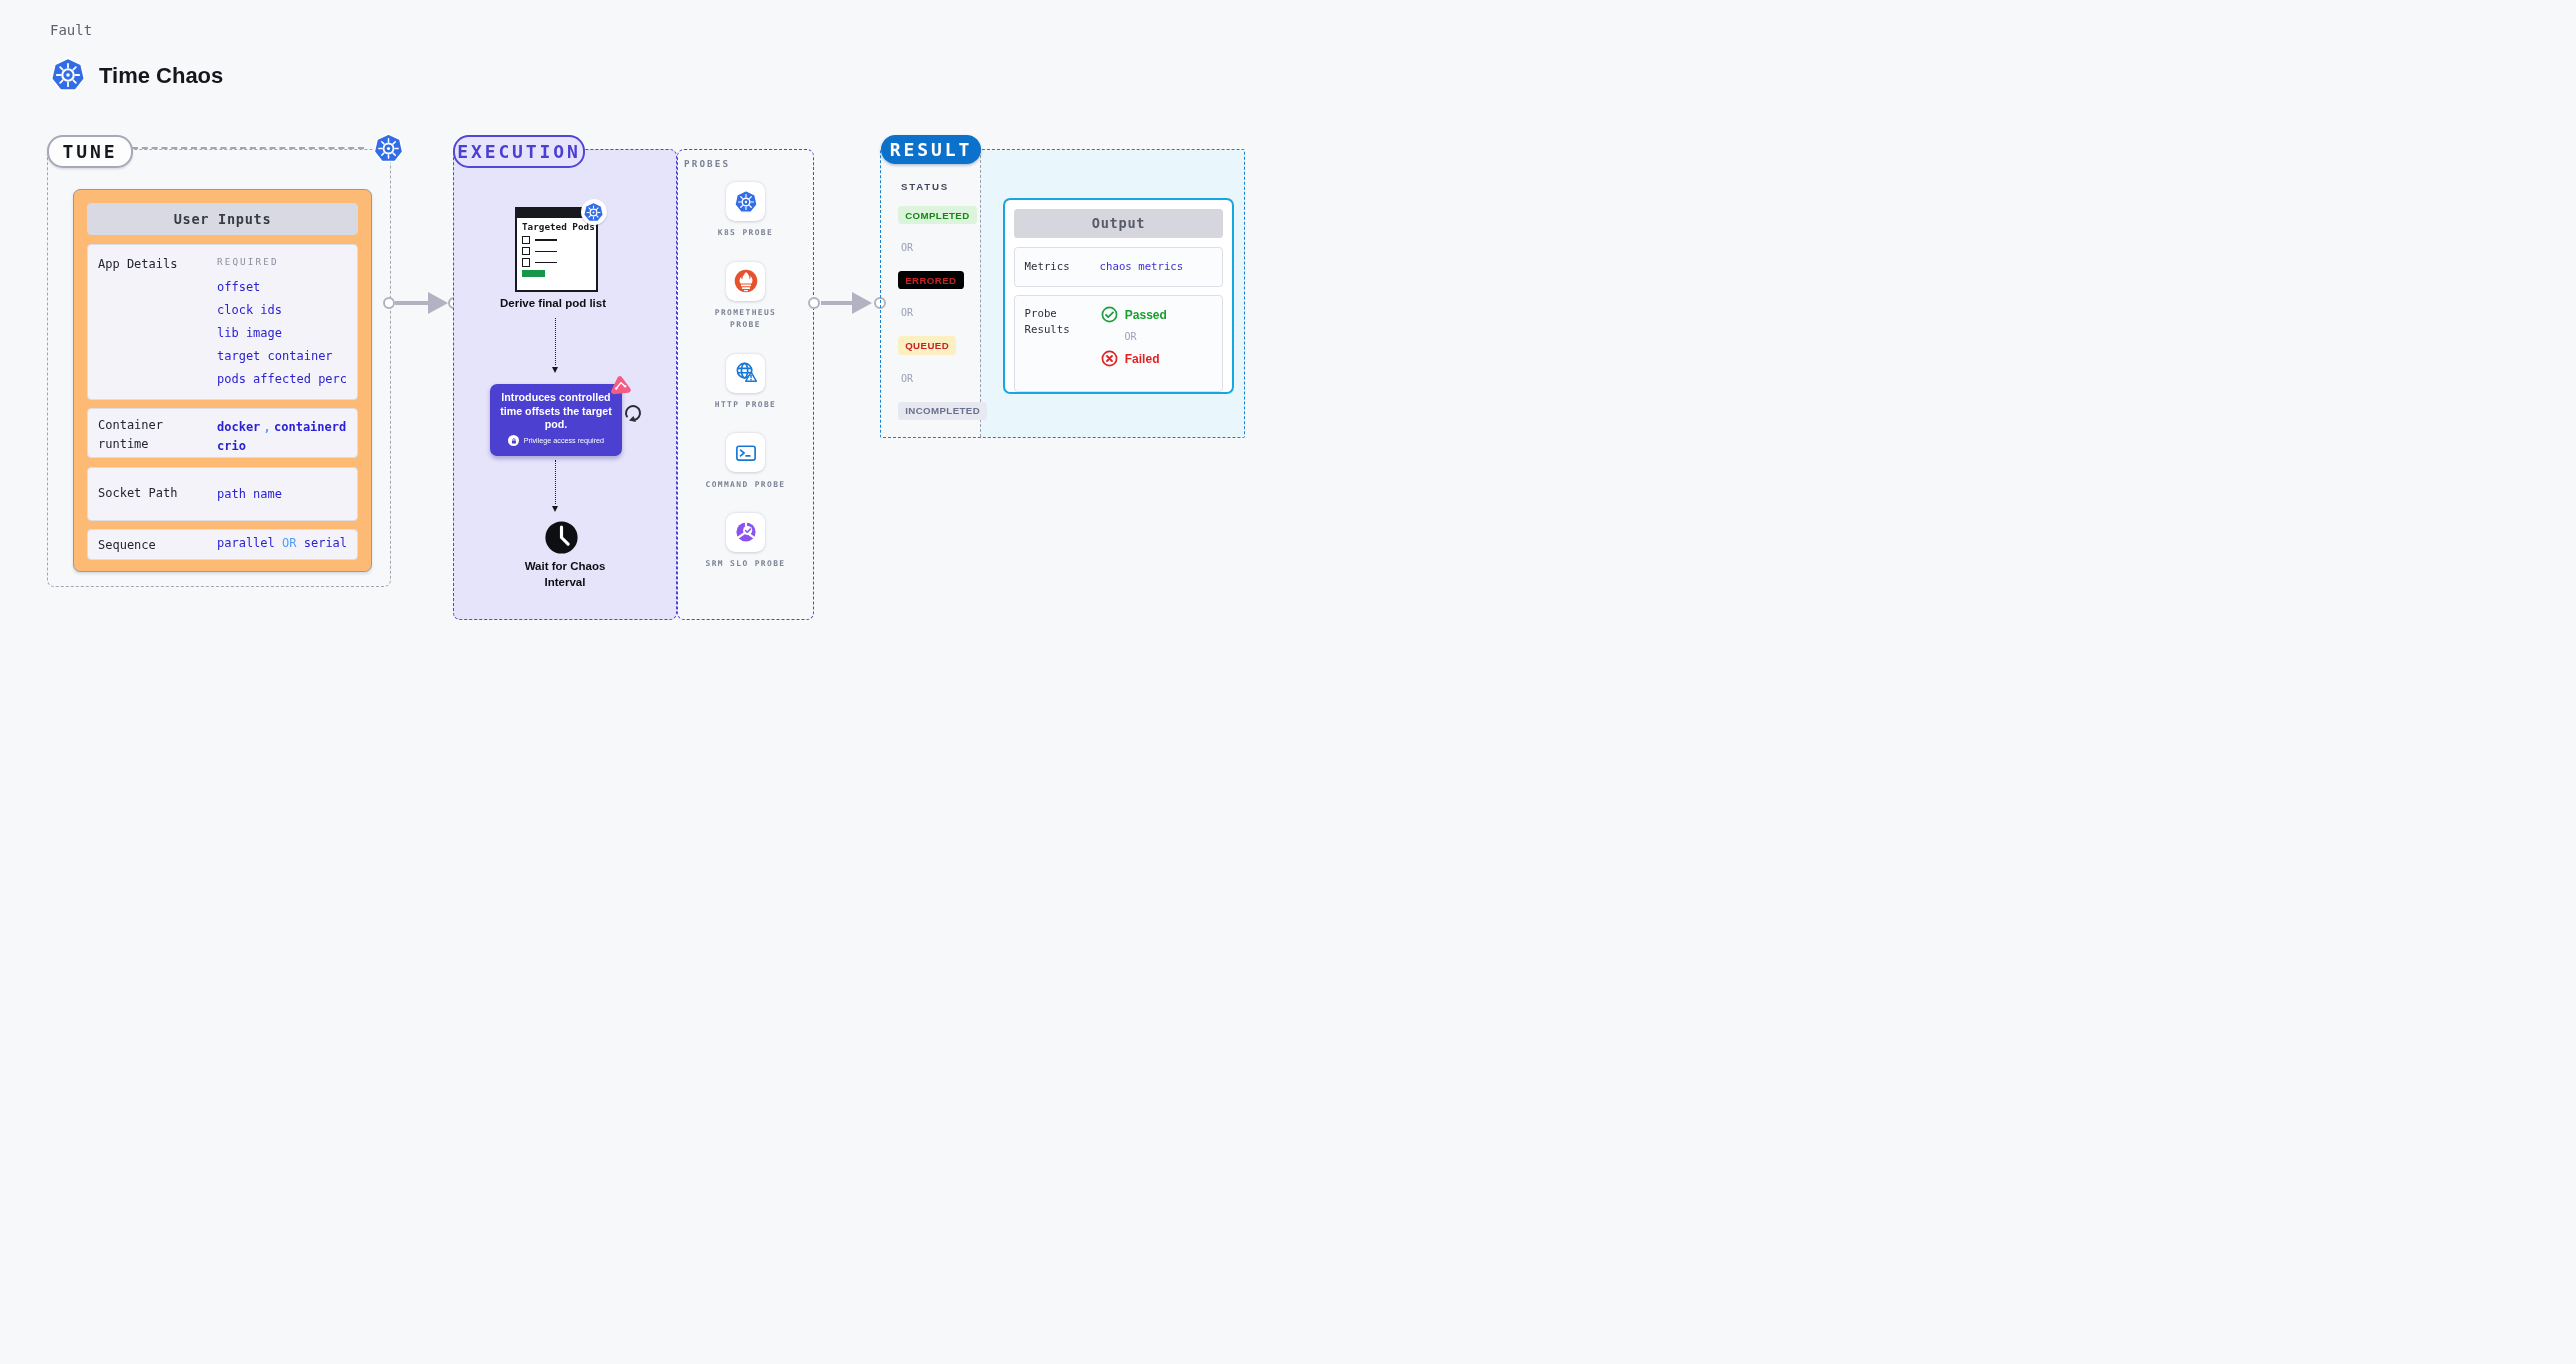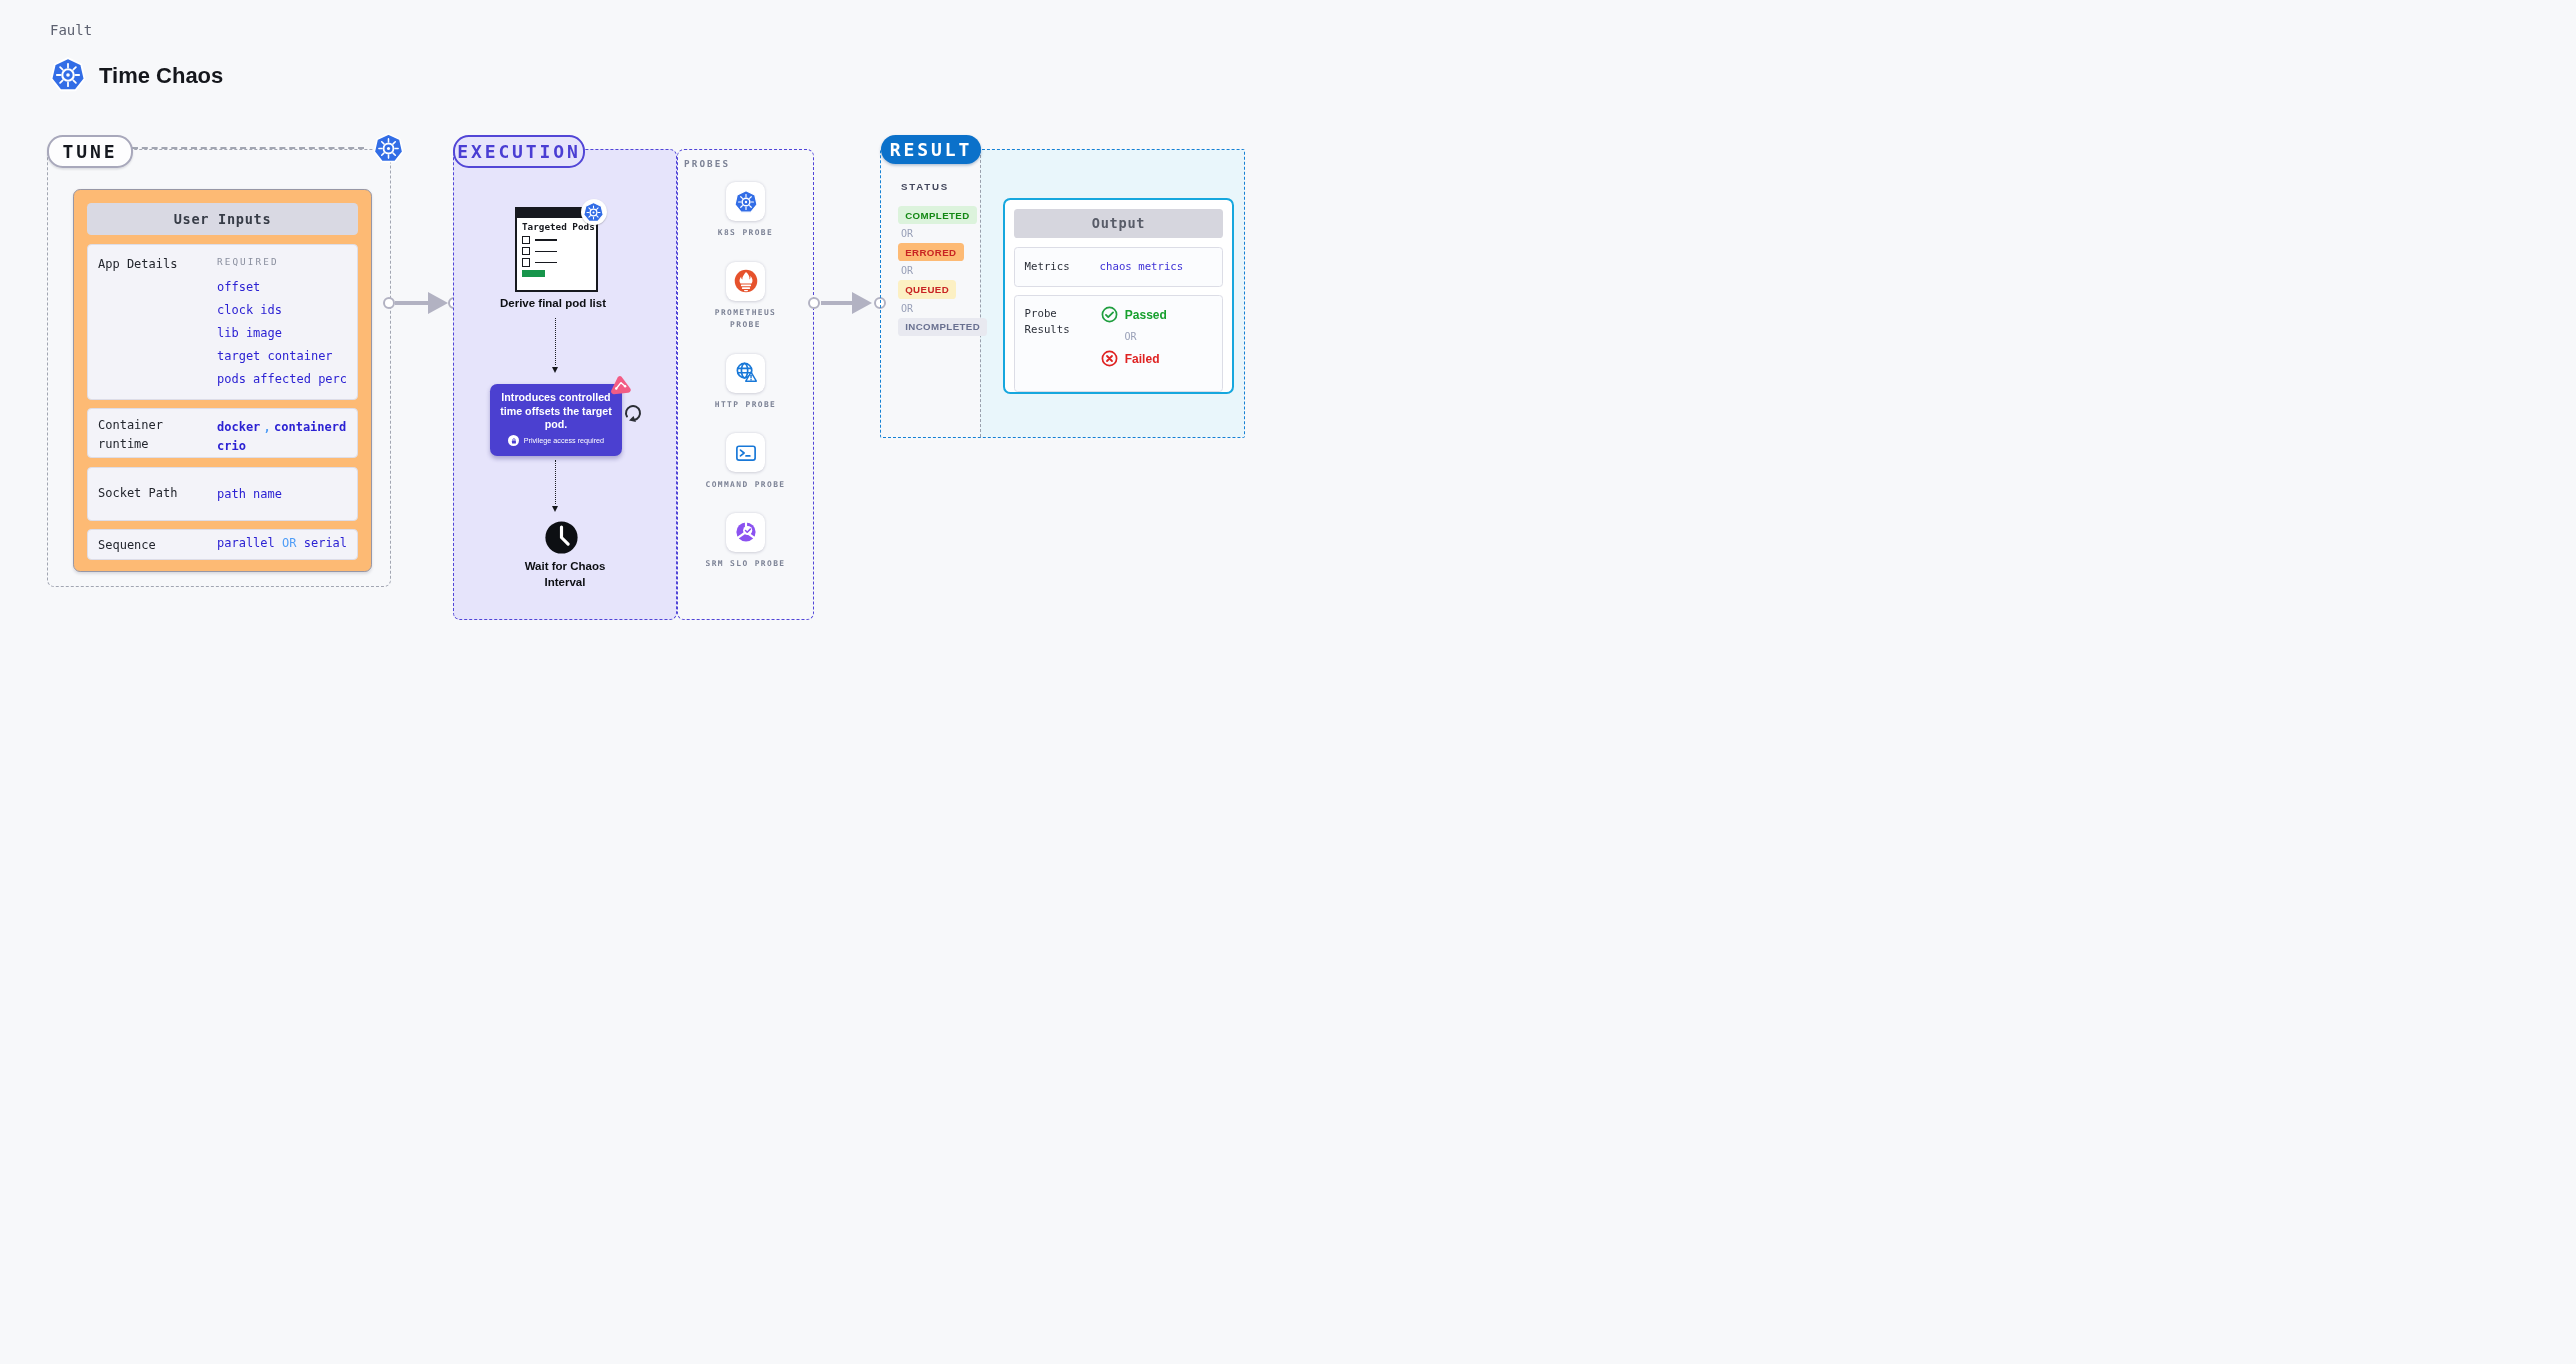--- a/index.html
+++ b/index.html
@@ -96,24 +96,24 @@
   .l1{left:395px;top:301px;width:34px;} .t1{left:428px;top:292px;}
   .c1a{left:383px;top:297px;} .c1b{left:448px;top:297px;}
   .l2{left:821px;top:301px;width:33px;} .t2{left:852px;top:292px;}
   .c2a{left:808px;top:297px;} .c2b{left:874px;top:297px;}
 
   
   .result-box{left:880px;top:149px;width:365px;height:289px;border:1.4px dashed #1581d4;border-radius:2.1px;box-sizing:border-box;}
   .cyan-panel{position:absolute;left:99px;top:0;right:0;bottom:0;background:#e9f6fb;border-left:1.4px dashed #9aa0ac;}
   .result-pill{left:881px;top:135px;width:100px;height:29px;background:#0b71ca;color:#fff;box-shadow:0 1.4px 2.9px rgba(10,60,120,.3);}
   .status-label{left:901px;top:181px;font-weight:700;font-size:9.7px;letter-spacing:1.8px;color:#43475c;}
-  .status-col{left:898px;top:206px;display:flex;flex-direction:column;align-items:flex-start;gap:4px;}
+  .status-col{left:898px;top:206px;display:flex;flex-direction:column;align-items:flex-start;gap:18px;}
   .badge{padding:3.6px 7.2px;border-radius:3.6px;font-weight:700;font-size:9.7px;letter-spacing:0.4px;}
   .b-success{background:#dcf3dc;color:#148814;}
-  .b-error{background:#fdba74;color:#c82323;}
+  .b-error{background:#000000;color:#c82323;}
   .b-warning{background:#fcf0c3;color:#c82323;}
   .b-muted{background:#e8e9f0;color:#697090;}
   .or-text{font-family:"DejaVu Sans Mono",monospace;font-size:10px;color:#99a0b8;padding-left:2.9px;}
 
   .output-box{left:1003px;top:198px;width:231px;height:196px;background:#fff;border:2.1px solid #16a7de;border-radius:7.2px;
               box-sizing:border-box;padding:8.6px;}
   .out-header{height:29px;background:#d6d6de;border-radius:3.6px;display:flex;align-items:center;justify-content:center;
               font-family:"DejaVu Sans Mono",monospace;font-weight:700;font-size:13.6px;color:#585c68;letter-spacing:0.7px;}
   .out-row{background:#fbfcfe;border:1.4px solid #dcdde6;border-radius:3.6px;box-sizing:border-box;}
   .row-metrics{margin-top:9.3px;height:40px;display:flex;align-items:center;padding:0 10px;}

